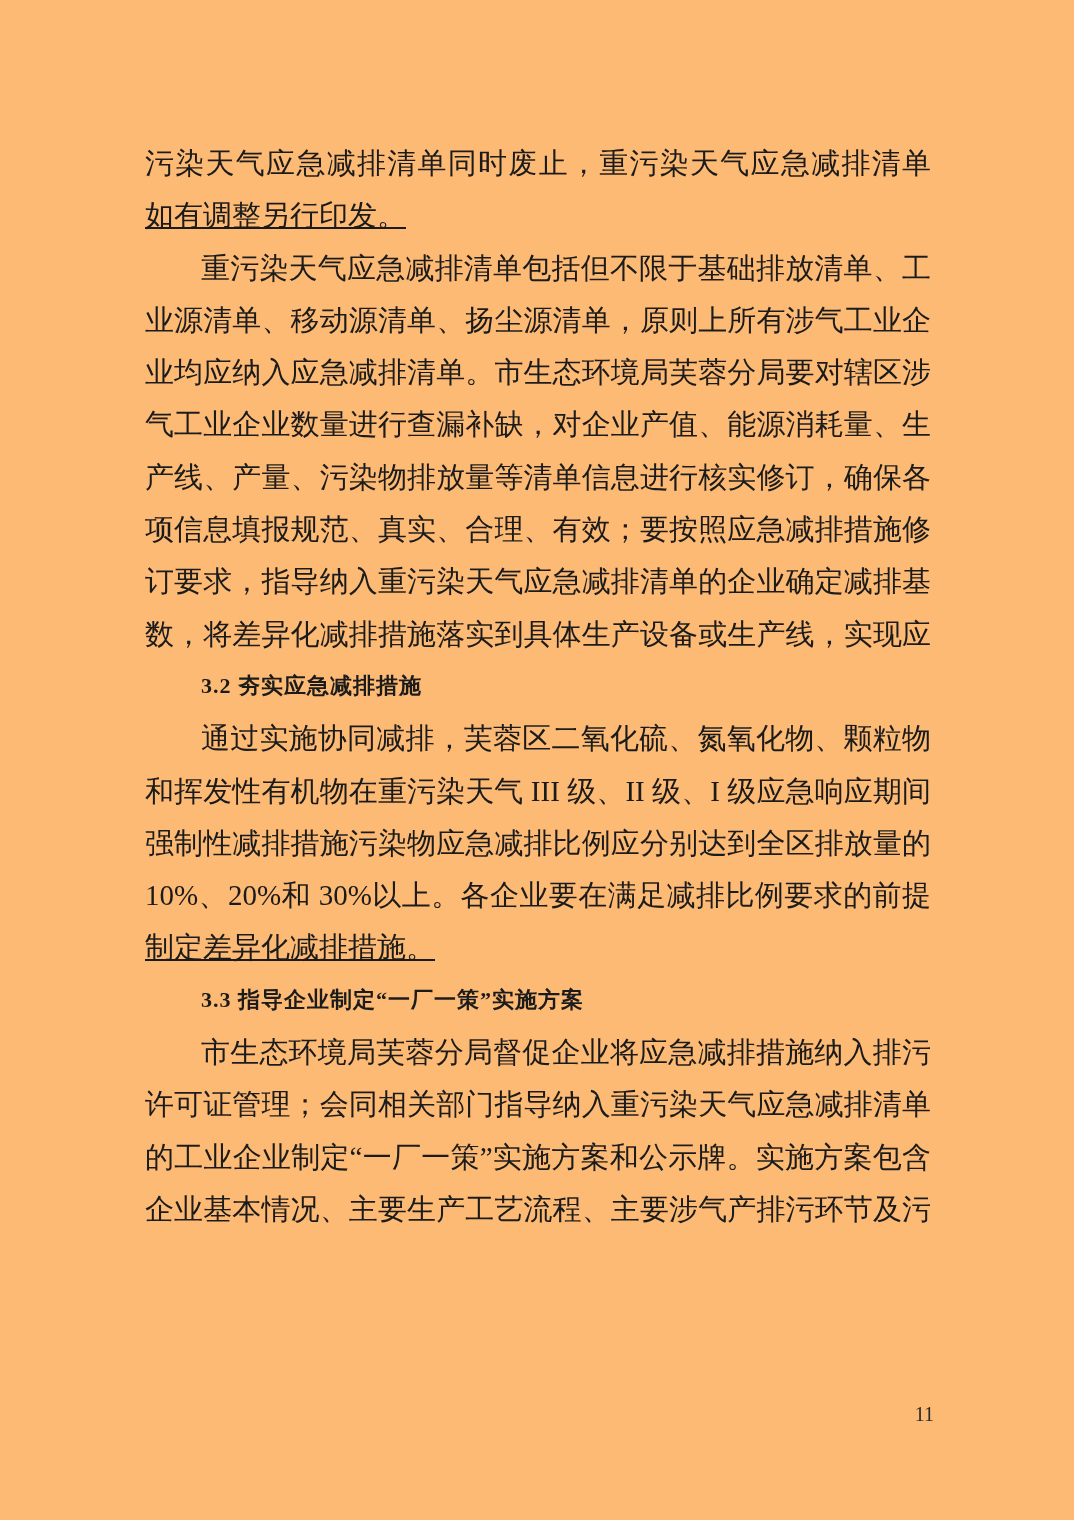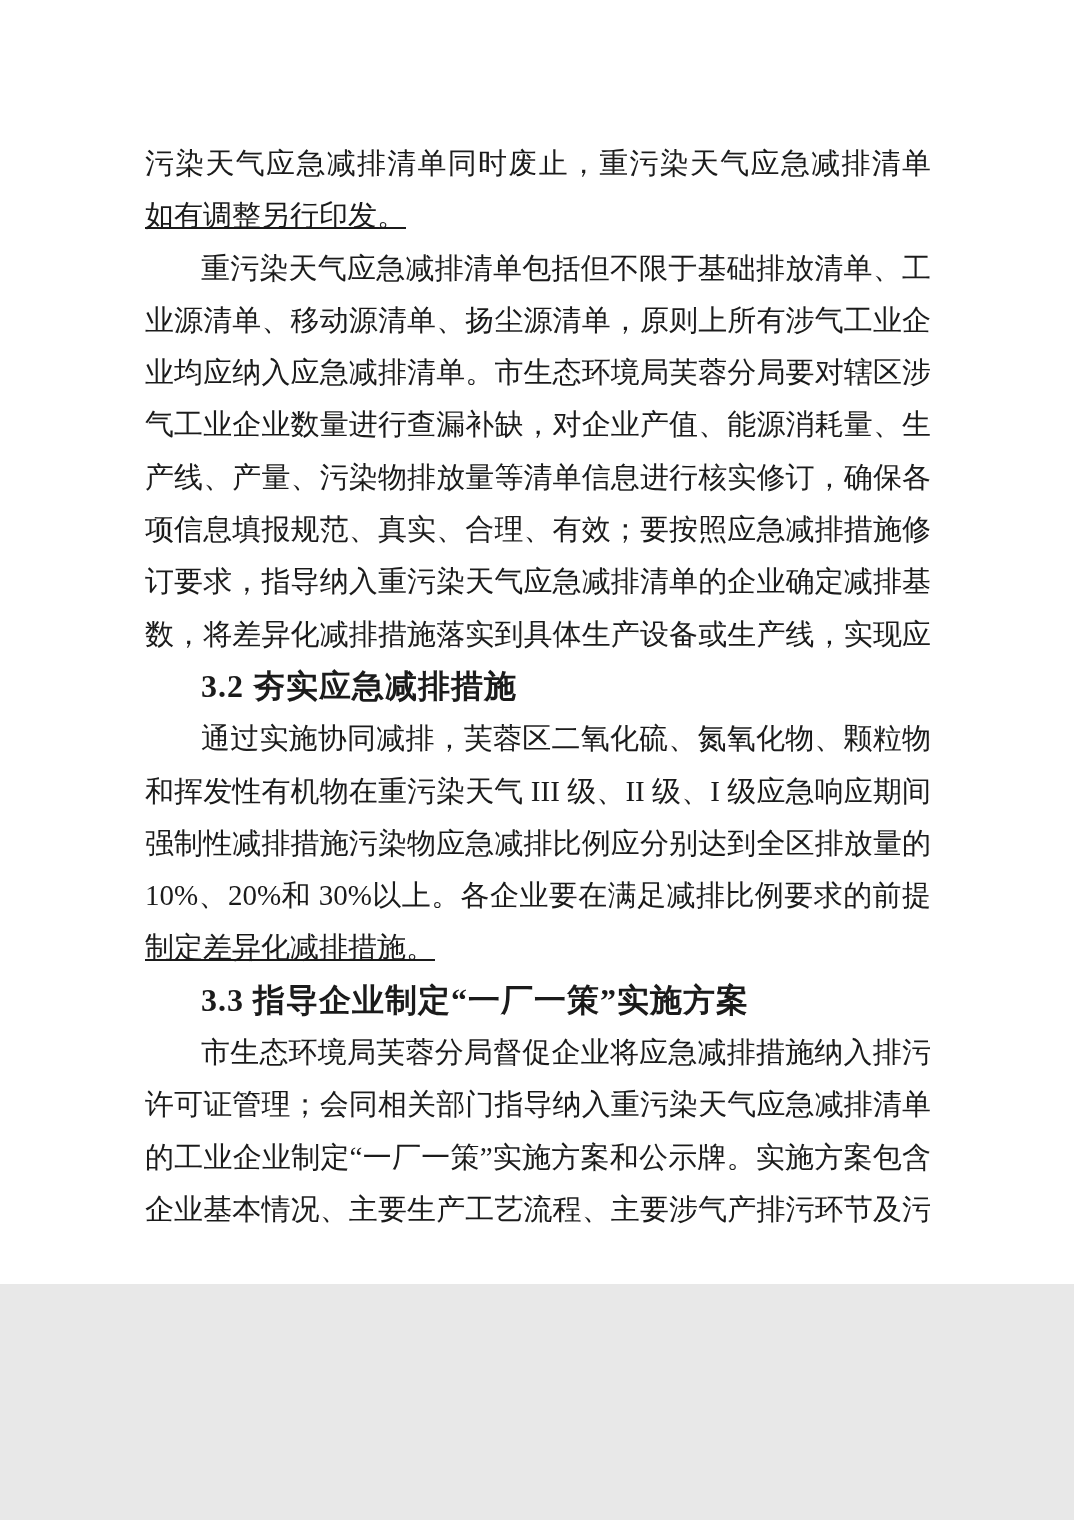--- a/index.html
+++ b/index.html
@@ -1,20 +1,20 @@
 <!DOCTYPE html>
 <html><head>
 <meta charset="utf-8">
 <style>
   html, body { margin: 0; padding: 0; background: #e8e8e8; }
   .page {
     position: relative;
     width: 1074px;
-    height: 1284px;
-    background: #ffffff;
+    height: 1520px;
+    background: #fdba74;
     font-family: "Liberation Serif", "DejaVu Serif", serif;
     color: #1b1b1b;
     overflow: hidden;
     margin: 0 auto;
   }
   .content {
     position: absolute;
     left: 145px;
     top: 137px;
     width: 786px;
@@ -28,21 +28,21 @@
     overflow: hidden;
   }
   
   .fill { text-align-last: justify; }
   
   .end  { text-align-last: left; text-decoration: underline; }
   
   .ind  { text-indent: 56px; }
   .heading {
     font-weight: bold;
-    font-size: 32px;
+    font-size: 22px;
     text-align: left;
     text-align-last: left;
     text-indent: 56px;
     letter-spacing: 1px;
   }
   .pageno {
     position: absolute;
     top: 1400px;
     right: 140px;
     font-size: 20px;

